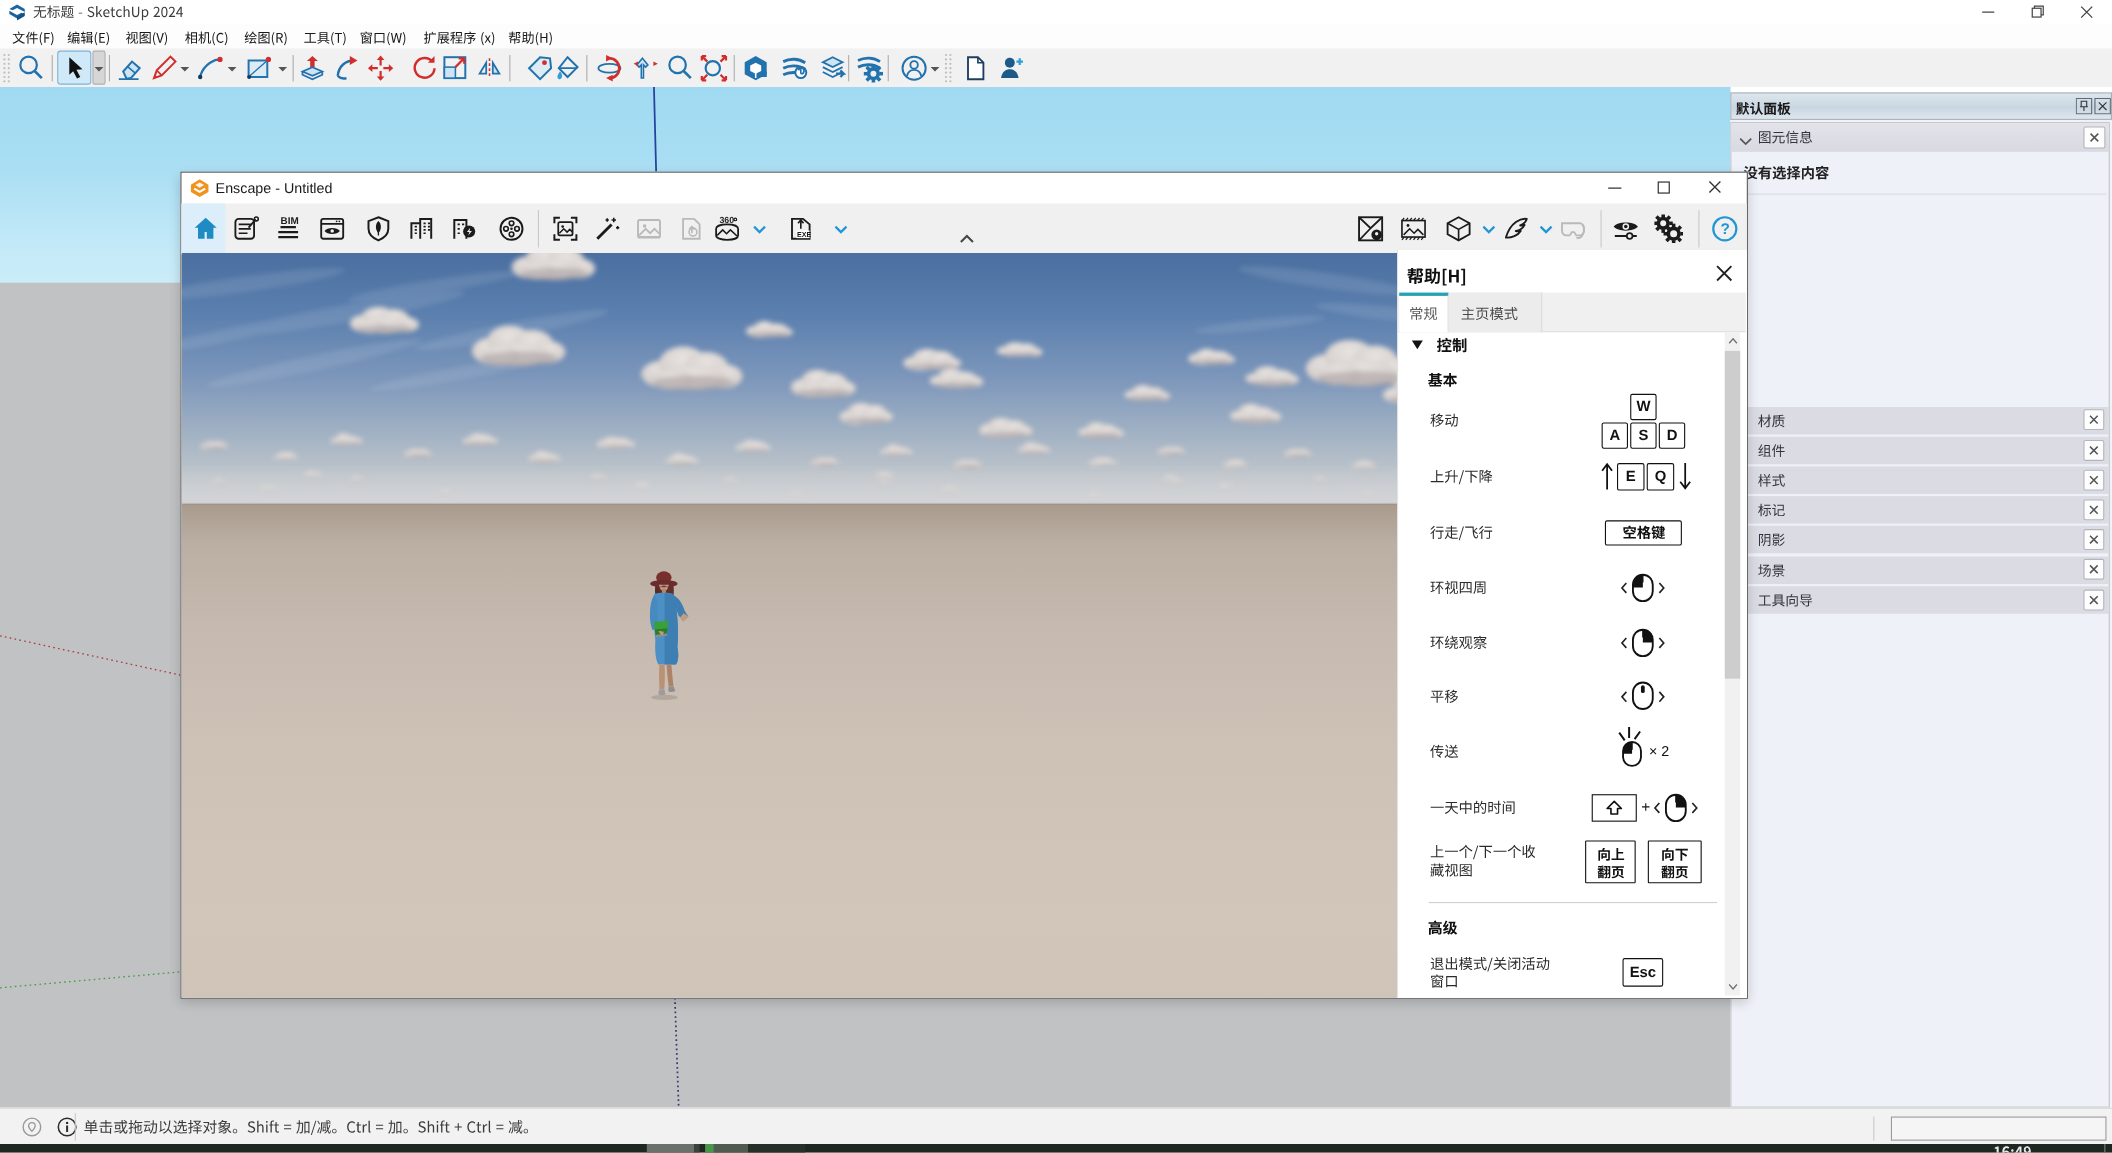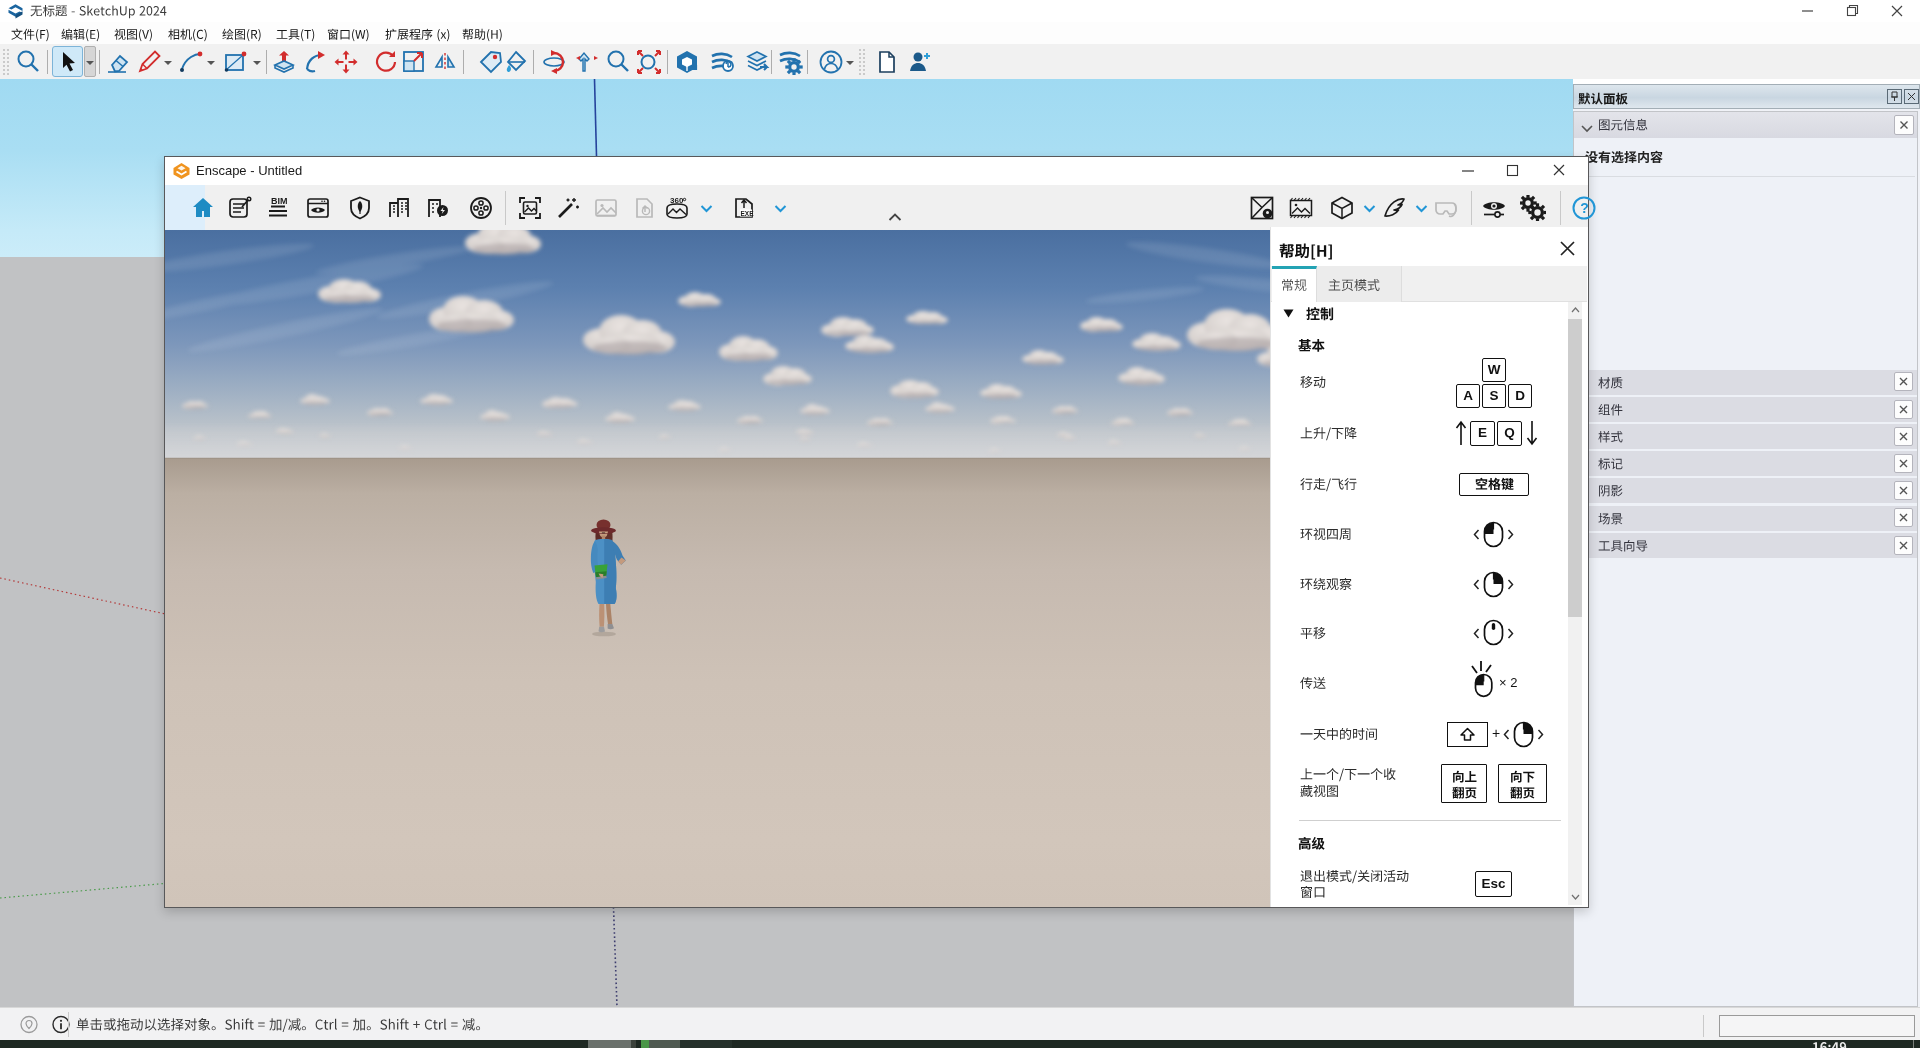--- a/index.html
+++ b/index.html
@@ -385,21 +385,21 @@
 <path d="M8.5 2.8l-4 2.4 4 2.4 4-2.4z" fill="#fff" opacity=".9"></path>
 </svg>
 <div class="abs" style="left:31px;top:6px;font-size:13px;color:#1a1a1a">Enscape - Untitled</div>
 <svg class="abs" style="left:1295px;top:5px" width="115" height="18" viewBox="0 0 115 18">
 <path d="M2 9h12" stroke="#333" stroke-width="1.2"></path>
 <rect x="47.5" y="3.5" width="10" height="10" fill="none" stroke="#333" stroke-width="1.1"></rect>
 <path d="M94 3l10 10 M104 3l-10 10" stroke="#333" stroke-width="1.2"></path>
 </svg>
 <div class="abs" style="left:0;top:28px;width:1423px;height:46px;background:#f0f0f0;border-bottom:1px solid #e3e3e3"></div>
 <div class="abs" style="left:0;top:28px;width:40px;height:46px;background:#ddeefb"></div>
-<div id="entb" class="abs" style="left:16px;top:28px;width:1423px;height:46px">
+<div id="entb" class="abs" style="left:0;top:28px;width:1423px;height:46px">
         <svg class="abs" style="left:9px;top:10px" width="26" height="26" viewBox="0 0 26 26">
           <path d="M13 3L3 12h3v10h6v-6h2v6h6V12h3z" fill="#1e8bc3"></path>
         </svg>
         <svg class="abs" style="left:46px;top:10px" width="26" height="26" viewBox="0 0 26 26">
           <rect x="3" y="4" width="17" height="18" rx="3" fill="none" stroke="#1b1b1b" stroke-width="1.7"></rect>
           <path d="M6 9h11M6 13h11M6 17h8" stroke="#1b1b1b" stroke-width="1.5"></path>
           <path d="M15 12L21.5 4.5" stroke="#1b1b1b" stroke-width="1.7"></path>
           <circle cx="22" cy="4" r="1.8" fill="none" stroke="#1b1b1b" stroke-width="1.4"></circle>
         </svg>
         <svg class="abs" style="left:84px;top:10px" width="28" height="26" viewBox="0 0 28 26">

